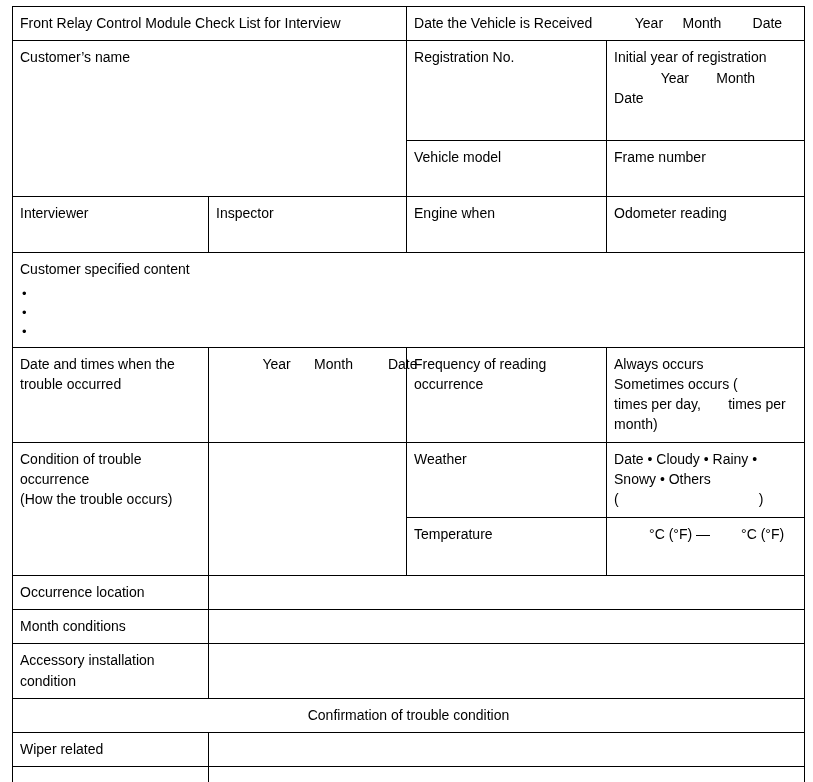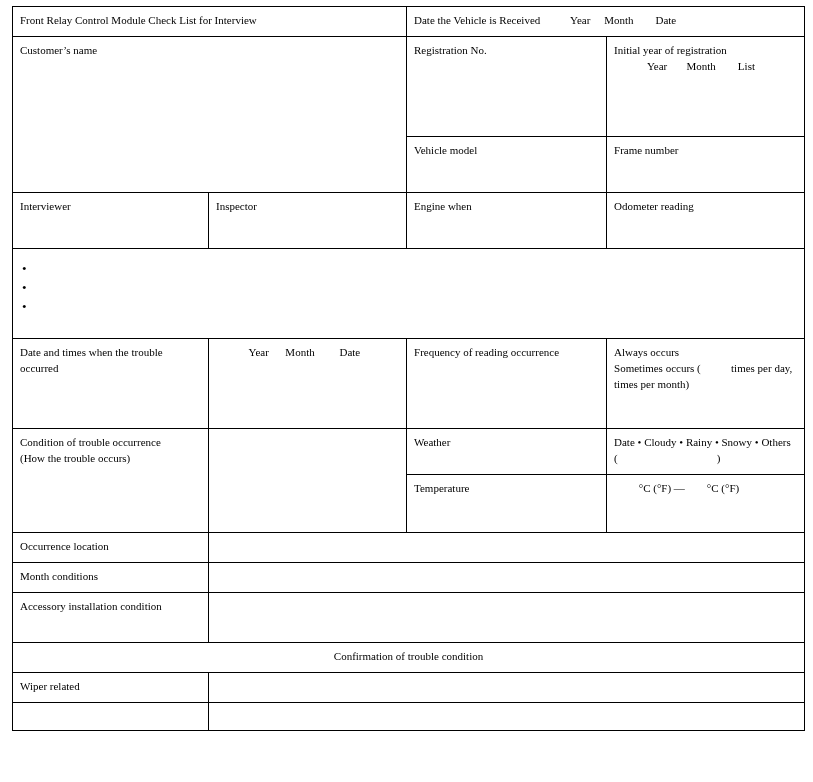--- a/index.html
+++ b/index.html
@@ -23,22 +23,22 @@
   table.form {
     border-collapse: collapse;
     width: 792px;
     table-layout: fixed;
   }
   table.form td {
     border: 1.3px solid #000000;
     vertical-align: top;
     padding: 6px 7px 7px 7px;
     line-height: 1.45;
-    font-size: 11px;
-    font-family: Liberation Serif, serif;
+    font-size: 14px;
+    font-family: Liberation Sans, sans-serif;
   }
   .cell-text {
     display: block;
     white-space: pre-wrap;
   }
   td.center-cell {
     text-align: center;
   }
   .bullets {
     margin: 3px 0 0 0;
@@ -84,21 +84,21 @@
 
       <tr>
         <td colspan="2" rowspan="2" class="tall-1">
           <span class="cell-text">Customer’s name</span>
         </td>
         <td rowspan="1" style="height:86px">
           <span class="cell-text">Registration No.</span>
         </td>
         <td rowspan="1">
           <span class="cell-text">Initial year of registration
-            Year       Month        List</span>
+            Year       Month        Date</span>
         </td>
       </tr>
 
       <tr>
         <td class="tall-2">
           <span class="cell-text">Vehicle model</span>
         </td>
         <td class="tall-2">
           <span class="cell-text">Frame number</span>
         </td>
@@ -114,20 +114,21 @@
         <td>
           <span class="cell-text">Engine when</span>
         </td>
         <td>
           <span class="cell-text">Odometer reading</span>
         </td>
       </tr>
 
       <tr>
         <td colspan="4" style="height:76px">
+          <span class="cell-text">Customer specified content</span>
           <ul class="bullets">
             <li></li>
             <li></li>
             <li></li>
           </ul>
         </td>
       </tr>
 
       <tr>
         <td style="height:76px">

